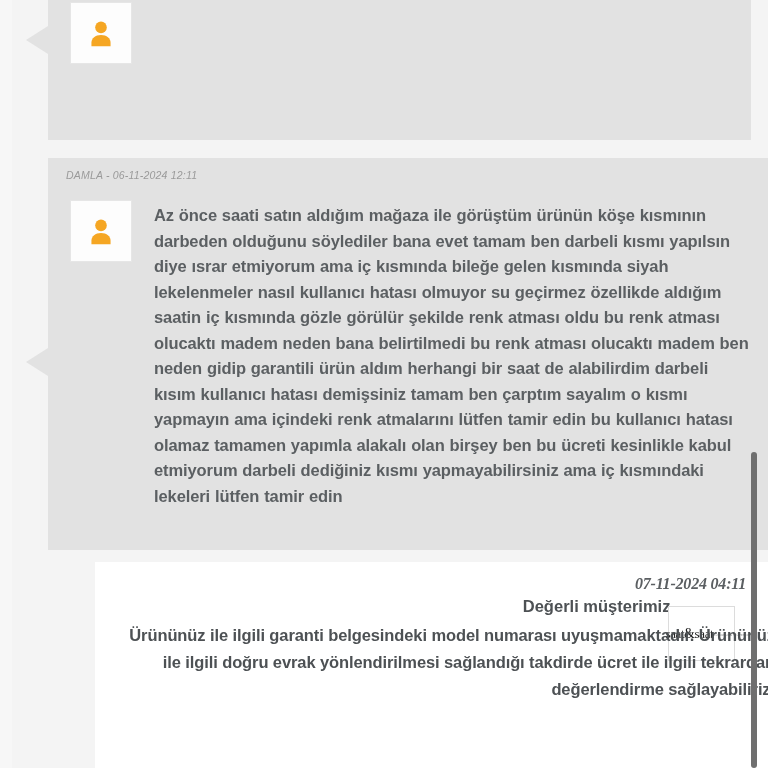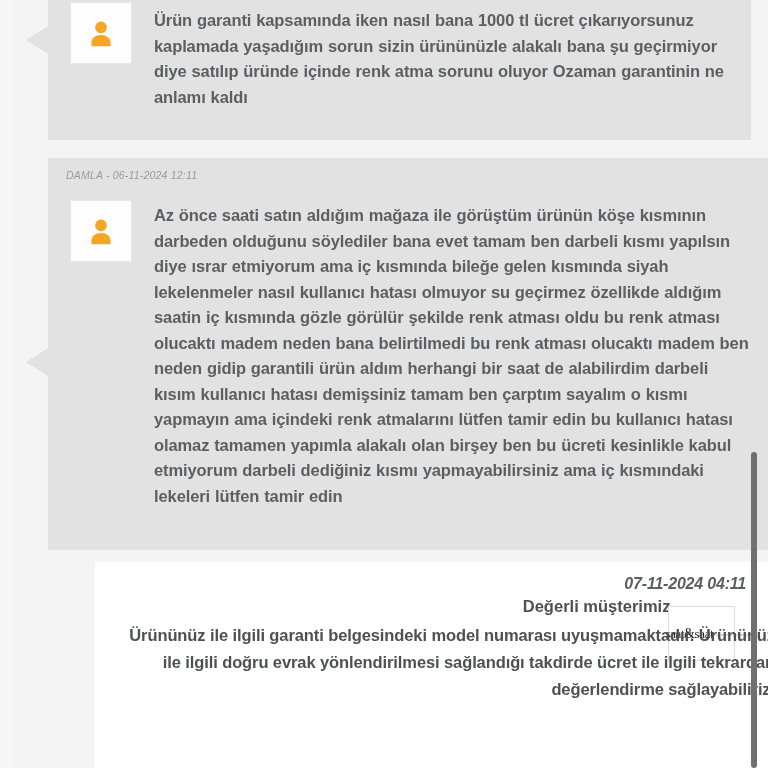--- a/index.html
+++ b/index.html
@@ -90,20 +90,21 @@
   #reply-date {
     position: absolute;
     right: 22px;
     top: 13px;
     font-size: 16px;
     font-style: italic;
     color: #5b5f62;
     font-weight: bold;
     letter-spacing: -0.2px;
     white-space: nowrap;
+    font-family: Liberation Serif, serif;
   }
   #reply-greeting {
     position: absolute;
     left: 0;
     top: 32px;
     width: 580px;
     text-align: right;
     color: #4d5154;
     font-weight: bold;
     font-size: 16.5px;
@@ -201,21 +202,20 @@
 
   <div class="msg" id="msg-1" style="left:48px; top:-18px; width:703px; height:158px; padding:20px 26px 18px 22px;">
     <div class="msg-tail" style="top:44px;"></div>
     <div class="msg-inner">
       <div class="avatar-box">
         <svg class="avatar-icon" viewBox="0 0 32 32">
           <circle cx="16" cy="10" r="6.2" fill="#f5a623"></circle>
           <path d="M16 18.2c-6.1 0-10.2 3.6-10.2 8.2v3.6h20.4v-3.6c0-4.6-4.1-8.2-10.2-8.2z" fill="#f5a623"></path>
         </svg>
       </div>
-      <div class="msg-body" style="margin-left:22px; margin-top:6px;">Ürün garanti kapsamında iken nasıl bana 1000 tl ücret çıkarıyorsunuz kaplamada yaşadığım sorun sizin ürününüzle alakalı bana şu geçirmiyor diye satılıp üründe içinde renk atma sorunu oluyor Ozaman garantinin ne anlamı kaldı</div>
     </div>
   </div>
 
   <div class="msg" id="msg-2" style="left:48px; top:158px; width:730px; height:392px; padding:30px 26px 20px 22px;">
     <div class="msg-tail" style="top:190px;"></div>
     <div class="msg-meta">DAMLA - 06-11-2024 12:11</div>
     <div class="msg-inner">
       <div class="avatar-box" style="margin-top:12px;">
         <svg class="avatar-icon" viewBox="0 0 32 32">
           <circle cx="16" cy="10" r="6.2" fill="#f5a623"></circle>

